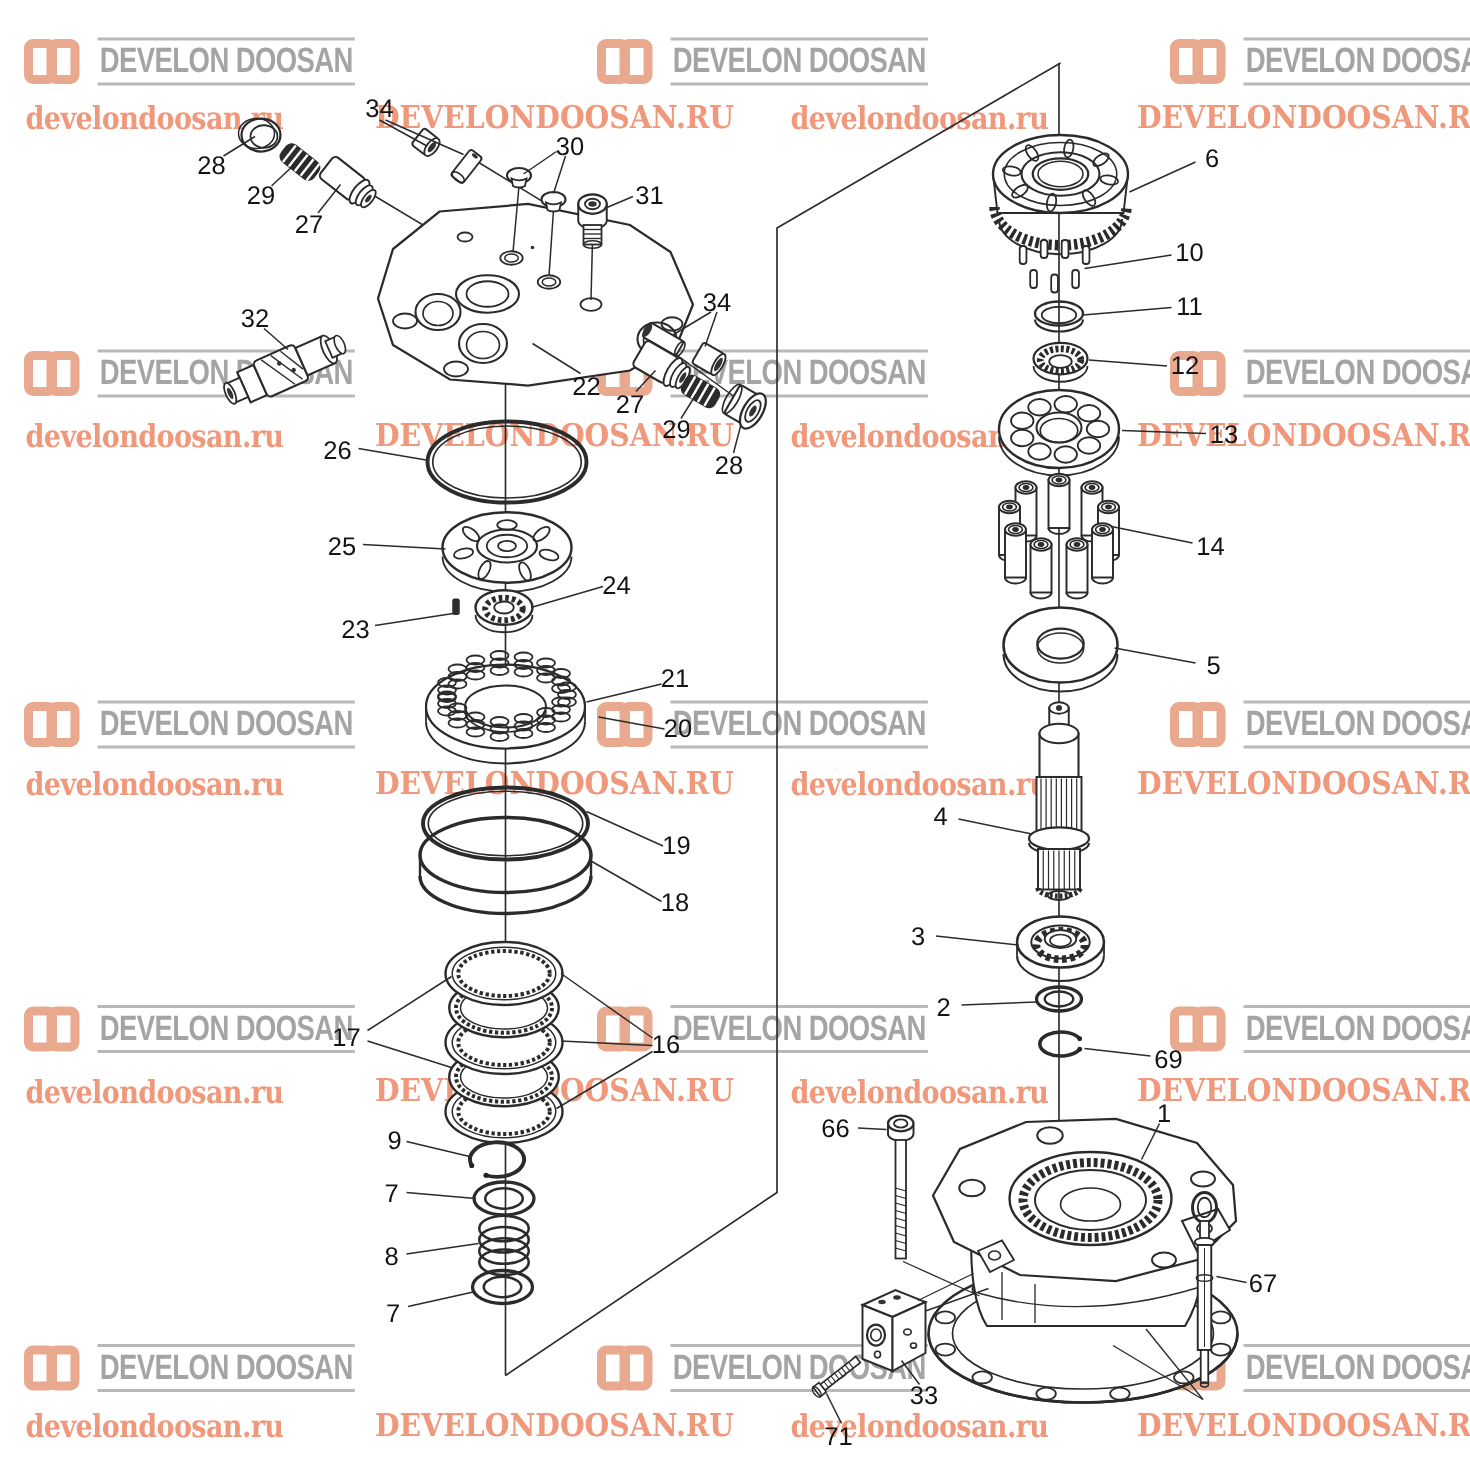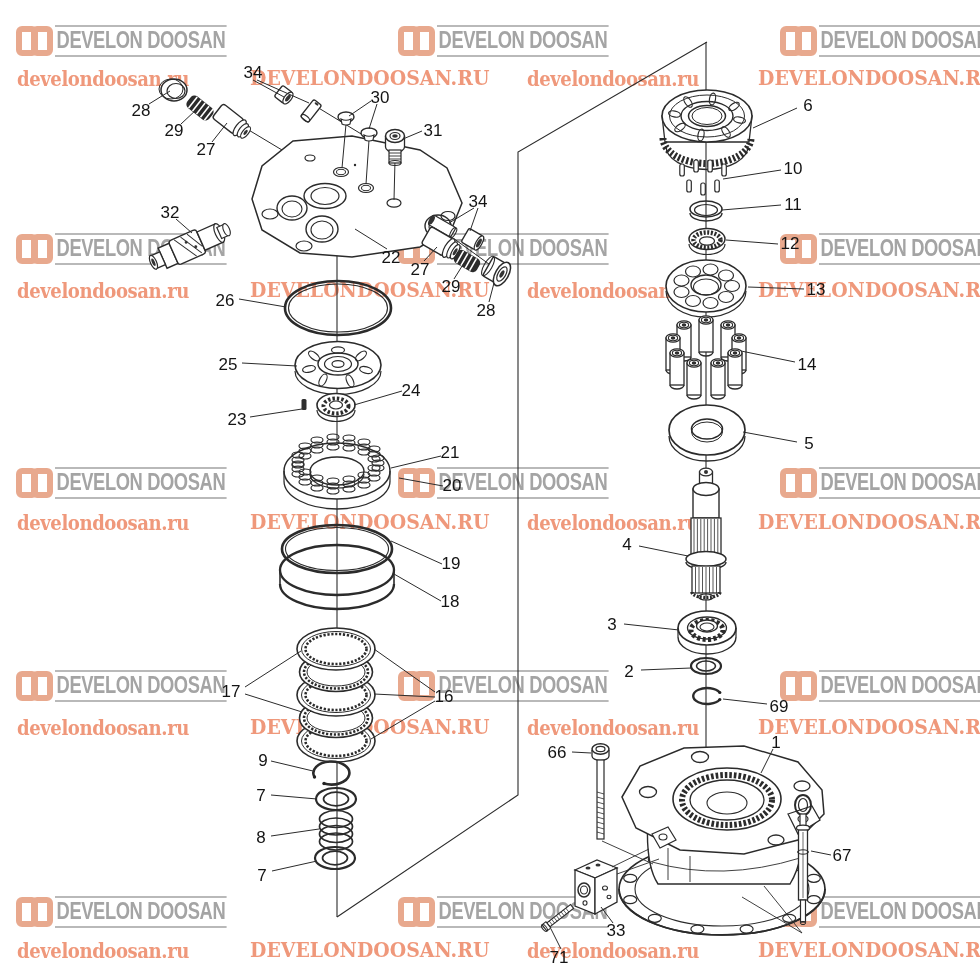--- a/index.html
+++ b/index.html
@@ -1,18 +1,18 @@
 <!DOCTYPE html>
 <html style="--wm-logo: #e7a285; --wm-gray: #9d9d9d; --wm-gray-l: #b4b4b4; --wm-url: #ee9070;"><head>
 <meta charset="utf-8">
 <style>
   html,body{margin:0;padding:0;background:#fff}
   body{width:980px;height:980px;position:relative;overflow:hidden;font-family:"Liberation Sans",sans-serif}
   #wm-layer{position:absolute;left:0;top:0;width:980px;height:980px;z-index:1;opacity:.92}
-  .wm{position:absolute;display:flex;align-items:center;gap:2px;white-space:nowrap}
+  .wm{position:absolute;display:flex;align-items:center;gap:12px;white-space:nowrap}
   .wm-icon{width:37px;height:30px;position:relative;flex:none}
   .wm-icon b{position:absolute;top:0;box-sizing:border-box;width:22px;height:30px;border:6.5px solid var(--wm-logo,#e7a285);border-radius:6px}
   .wm-icon b.l1{left:0}.wm-icon b.l2{left:15px}
   .wm-brand{font-weight:bold;font-size:23.5px;line-height:1;color:var(--wm-gray,#9d9d9d);letter-spacing:-.5px;
     border-top:2.5px solid var(--wm-gray-l,#b4b4b4);border-bottom:2.5px solid var(--wm-gray-l,#b4b4b4);
     padding:2px 2px;transform:scaleX(.78);transform-origin:left center}
   .wm-url{position:absolute;font-family:"DejaVu Serif",serif;font-weight:bold;line-height:1;color:var(--wm-url,#ee9070);transform-origin:left center}
   .wm-url.lc{font-size:21px;transform:scaleX(.86);letter-spacing:-.5px}
   .wm-url.uc{font-size:21px;transform:scaleX(.9);letter-spacing:0}
   #diagram{position:absolute;left:0;top:0;z-index:2}

